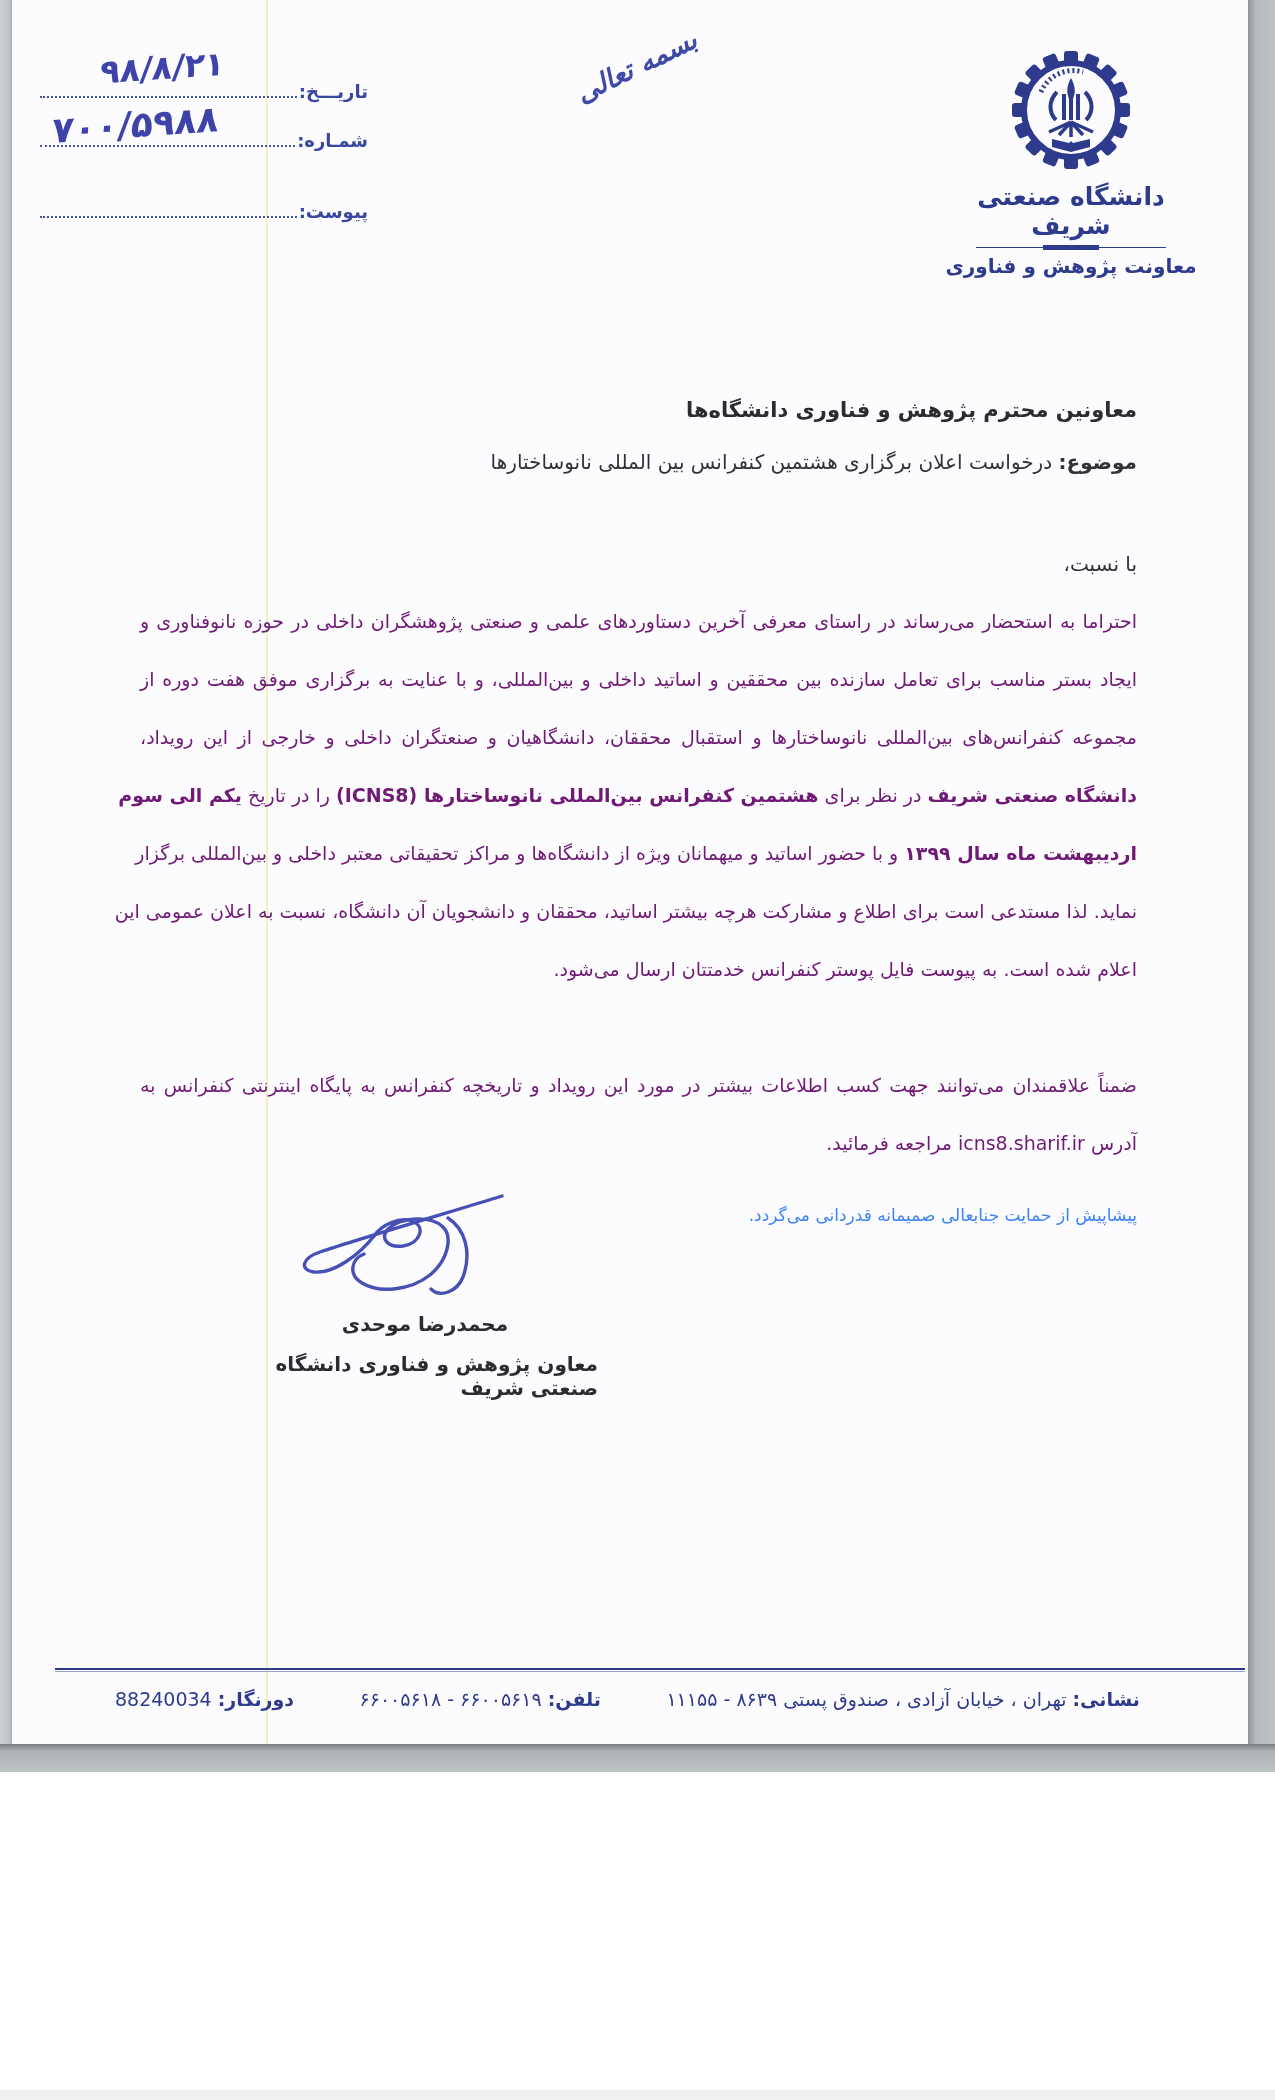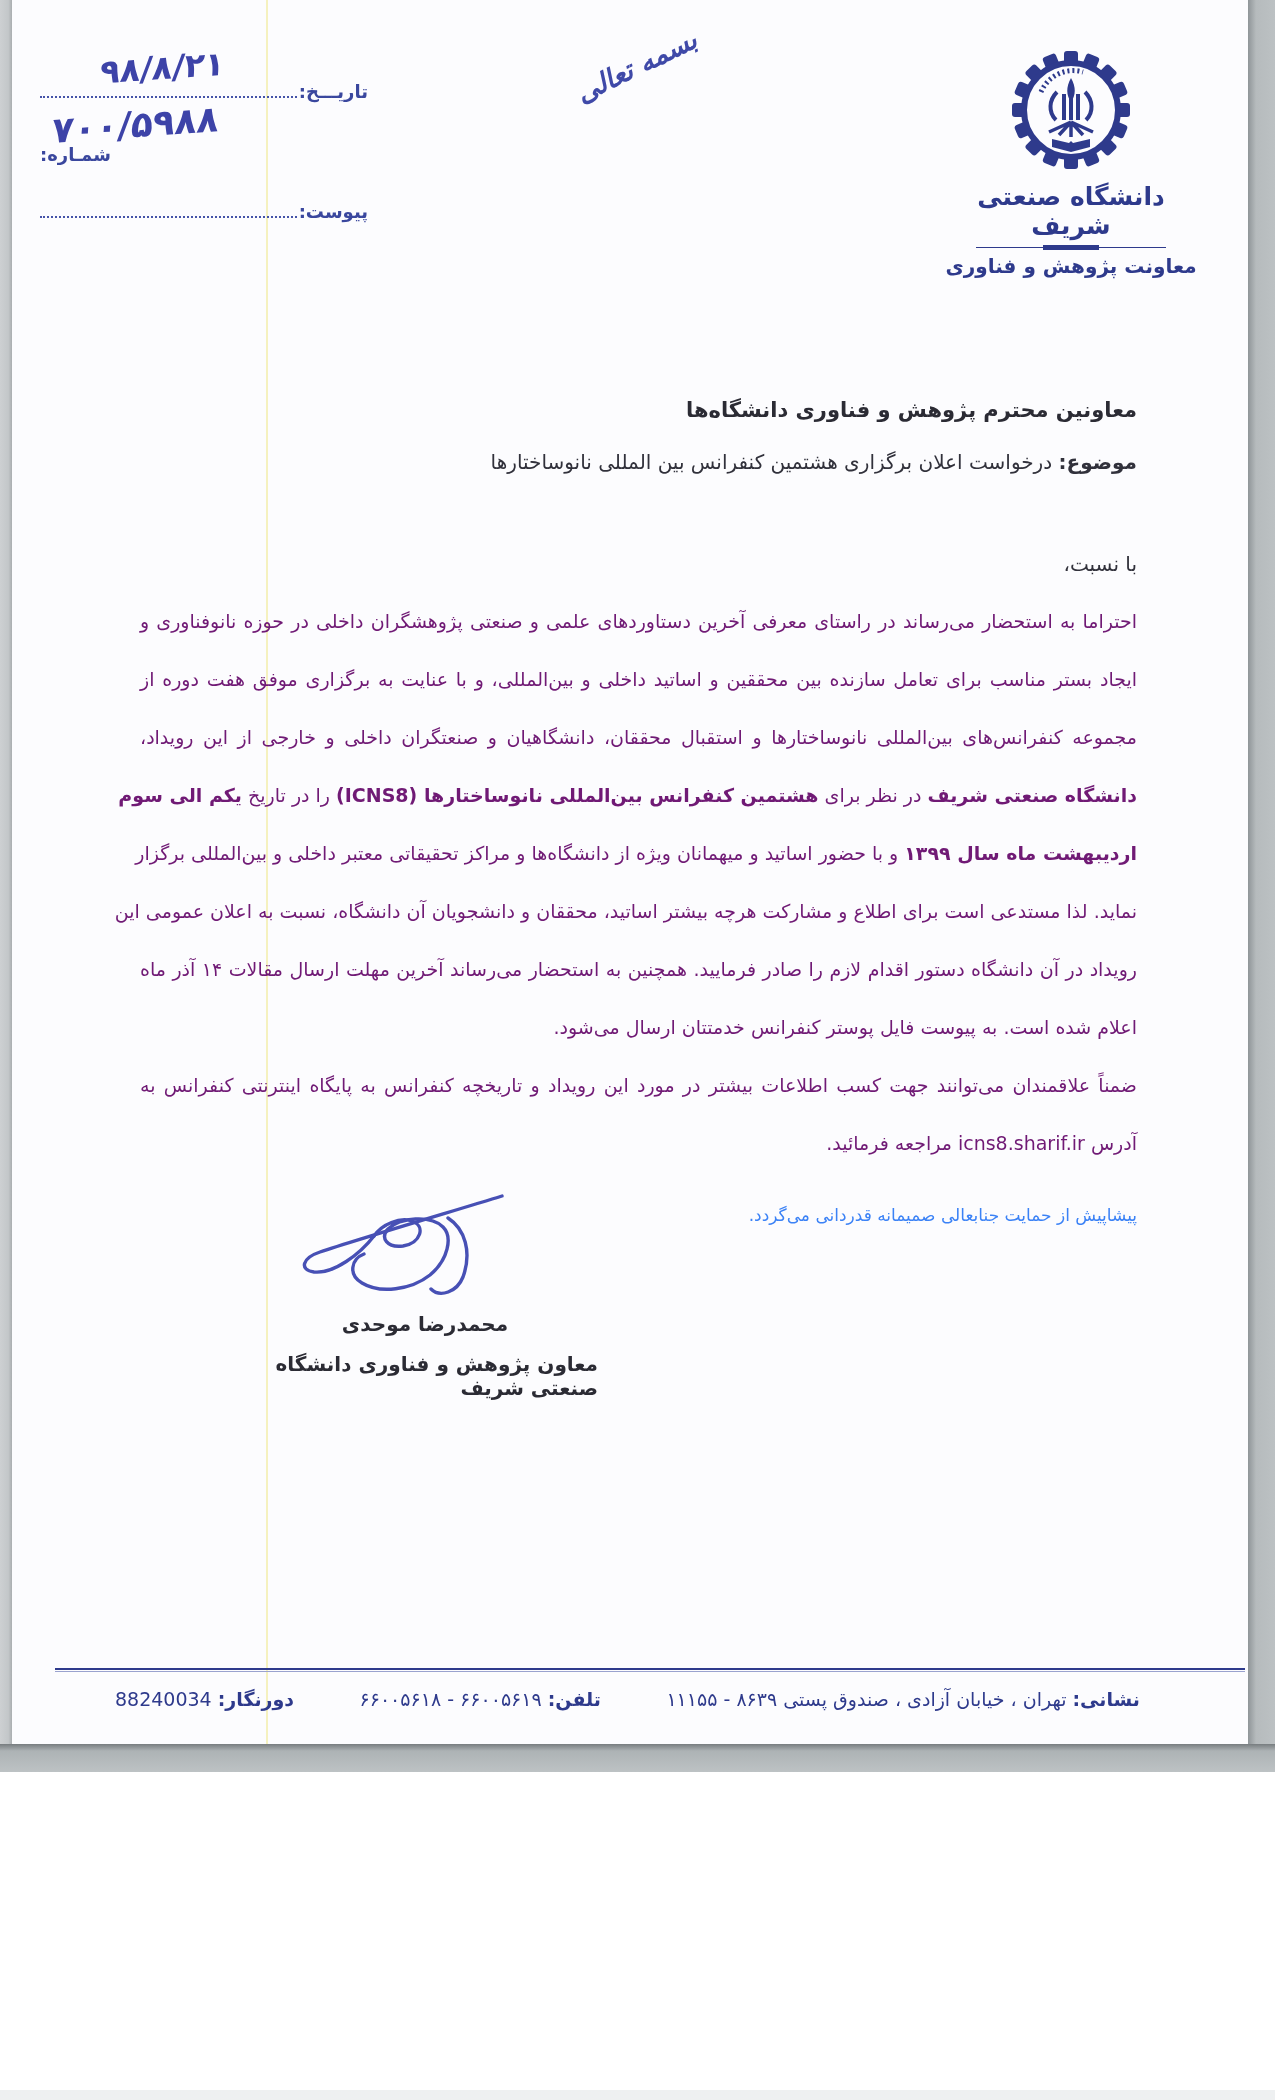--- a/index.html
+++ b/index.html
@@ -70,21 +70,21 @@
 
 <div class="canvas">
   <div class="paper"></div>
   <div class="fold-line"></div>
 
   <div class="ref-block">
     <div class="ref-row" style="top:18px;">
       <span class="ref-label">تاریـــخ:</span>
       <span class="ref-dots"></span>
     </div>
-    <div class="ref-row" style="top:84px;flex-direction:column;">
+    <div class="ref-row" style="top:67px;">
       <span class="ref-label">شمـاره:</span>
       <span class="ref-dots"></span>
     </div>
     <div class="ref-row" style="top:138px;">
       <span class="ref-label">پیوست:</span>
       <span class="ref-dots"></span>
     </div>
   </div>
   <span class="hw" style="left:100px;top:48px;">۹۸/۸/۲۱</span>
   <span class="hw" style="left:52px;top:104px;font-size:36px;">۷۰۰/۵۹۸۸</span>
@@ -134,21 +134,20 @@
   <div class="subject"><b>موضوع:</b><span> درخواست اعلان برگزاری هشتمین کنفرانس بین المللی نانوساختارها</span></div>
   <div class="salutation">با نسبت،</div>
 
   <div class="body-par p1">
     <div class="jline">احتراما به استحضار می‌رساند در راستای معرفی آخرین دستاوردهای علمی و صنعتی پژوهشگران داخلی در حوزه نانوفناوری و</div>
     <div class="jline">ایجاد بستر مناسب برای تعامل سازنده بین محققین و اساتید داخلی و بین‌المللی، و با عنایت به برگزاری موفق هفت دوره از</div>
     <div class="jline">مجموعه کنفرانس‌های بین‌المللی نانوساختارها و استقبال محققان، دانشگاهیان و صنعتگران داخلی و خارجی از این رویداد،</div>
     <div class="jline"><b>دانشگاه صنعتی شریف</b><span> در نظر برای </span><b>هشتمین کنفرانس بین‌المللی نانوساختارها (ICNS8)</b><span> را در تاریخ </span><b>یکم الی سوم</b></div>
     <div class="jline"><b>اردیبهشت ماه سال ۱۳۹۹</b><span> و با حضور اساتید و میهمانان ویژه از دانشگاه‌ها و مراکز تحقیقاتی معتبر داخلی و بین‌المللی برگزار</span></div>
     <div class="jline">نماید. لذا مستدعی است برای اطلاع و مشارکت هرچه بیشتر اساتید، محققان و دانشجویان آن دانشگاه، نسبت به اعلان عمومی این</div>
-    <div class="jline">رویداد در آن دانشگاه دستور اقدام لازم را صادر فرمایید. همچنین به استحضار می‌رساند آخرین مهلت ارسال مقالات ۱۴ آذر ماه</div>
     <div class="jline endline">اعلام شده است. به پیوست فایل پوستر کنفرانس خدمتتان ارسال می‌شود.</div>
   </div>
 
   <div class="body-par p2">
     <div class="jline">ضمناً علاقمندان می‌توانند جهت کسب اطلاعات بیشتر در مورد این رویداد و تاریخچه کنفرانس به پایگاه اینترنتی کنفرانس به</div>
     <div class="jline endline"><span>آدرس </span><span dir="ltr">icns8.sharif.ir</span><span> مراجعه فرمائید.</span></div>
   </div>
 
   <div class="closing">پیشاپیش از حمایت جنابعالی صمیمانه قدردانی می‌گردد.</div>
 

